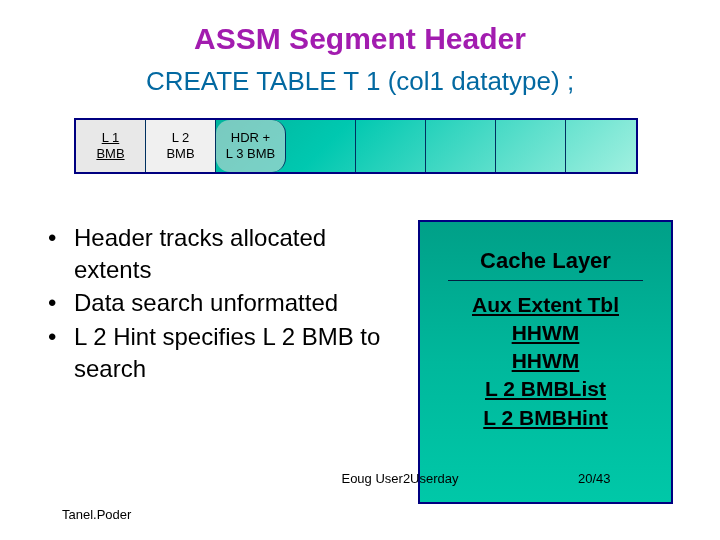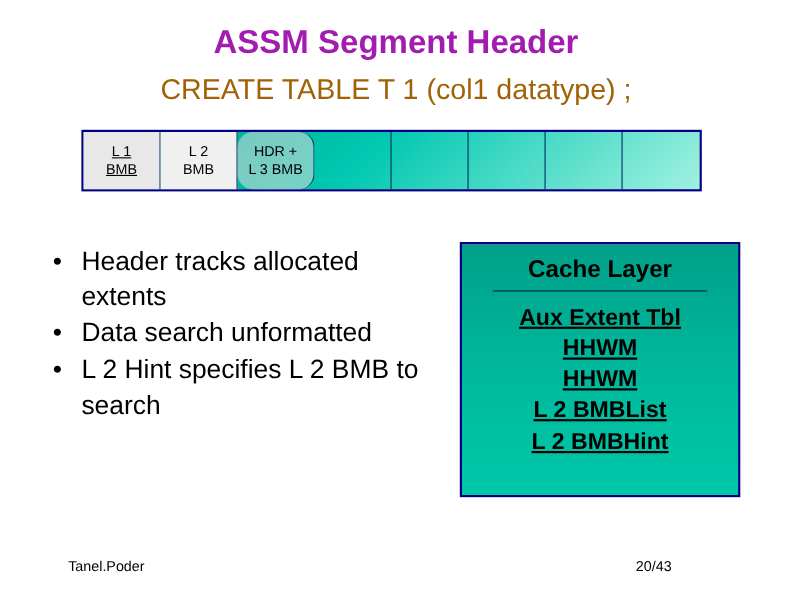--- a/index.html
+++ b/index.html
@@ -20,21 +20,21 @@
     font-family: Arial, sans-serif;
     color: #a21caf;
   }
   .subtitle {
     position: absolute;
     top: 66px;
     left: 0; right: 0;
     text-align: center;
     font-size: 26px;
     font-family: Verdana, sans-serif;
-    color: #a16207;
+    color: #0369a1;
   }
   .blocks-row {
     position: absolute;
     top: 118px;
     left: 74px;
     display: flex;
     border: 2px solid #000080;
     background: linear-gradient(135deg, #00a088 0%, #00c8b0 45%, #a0f0e0 100%);
   }
   .block {
@@ -70,27 +70,27 @@
   }
   .bullets .dot {
     width: 26px;
     flex: 0 0 26px;
   }
   .cache-panel {
     position: absolute;
     top: 220px;
     left: 418px;
     width: 255px;
-    height: 232px;
+    height: 284px;
     border: 2px solid #000080;
     background: linear-gradient(180deg, #00a088 0%, #00b89c 50%, #00c8a8 100%);
     display: flex;
     flex-direction: column;
     align-items: center;
-    padding-top: 10px;
+    padding-top: 26px;
   }
   .cache-panel .cache-title {
     font-family: Verdana, sans-serif;
     font-weight: bold;
     font-size: 22px;
     color: #000;
     margin-bottom: 6px;
   }
   .cache-panel .divider {
     width: 78%;
@@ -112,21 +112,21 @@
     bottom: 18px;
     left: 0; right: 0;
     display: flex;
     justify-content: space-between;
     padding: 0 42px 0 62px;
     font-family: Verdana, sans-serif;
     font-size: 13px;
     color: #000;
   }
   .footer .center { flex:1; text-align:center; }
-  .footer .left { width:160px; text-align:left; }
+  .footer .left { width:160px; text-align:left;margin-top:36px; }
   .footer .right { width:100px; text-align:left; }
 </style>
 </head>
 <body>
 
 <div class="title">ASSM Segment Header</div>
 <div class="subtitle">CREATE TABLE T 1 (col1 datatype) ;</div>
 
 <div class="blocks-row">
   <div class="block label-l1">L 1<br>BMB</div>
@@ -161,14 +161,15 @@
     <div>Aux Extent Tbl</div>
     <div>HHWM</div>
     <div>HHWM</div>
     <div>L 2 BMBList</div>
     <div>L 2 BMBHint</div>
   </div>
 </div>
 
 <div class="footer">
   <div class="left">Tanel.Poder</div>
+  <div class="center">Eoug User2Userday</div>
   <div class="right">20/43</div>
 </div>
 
 </body></html>

